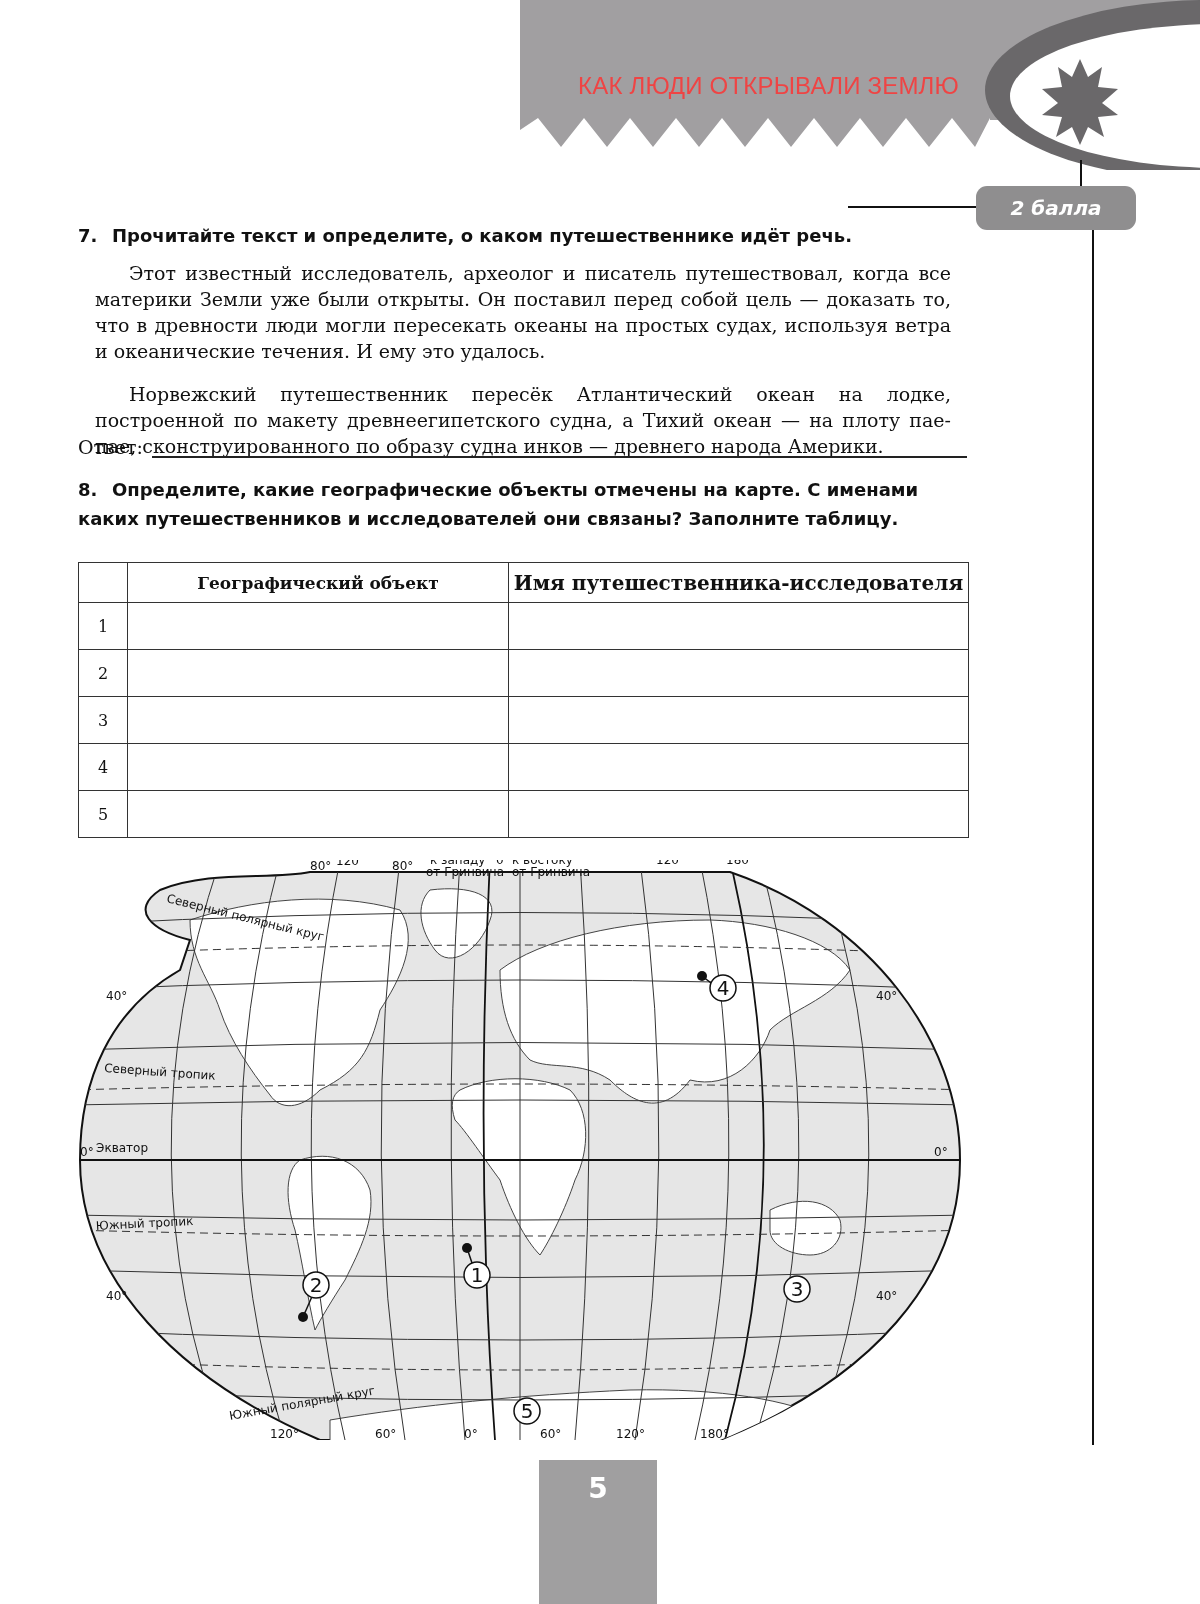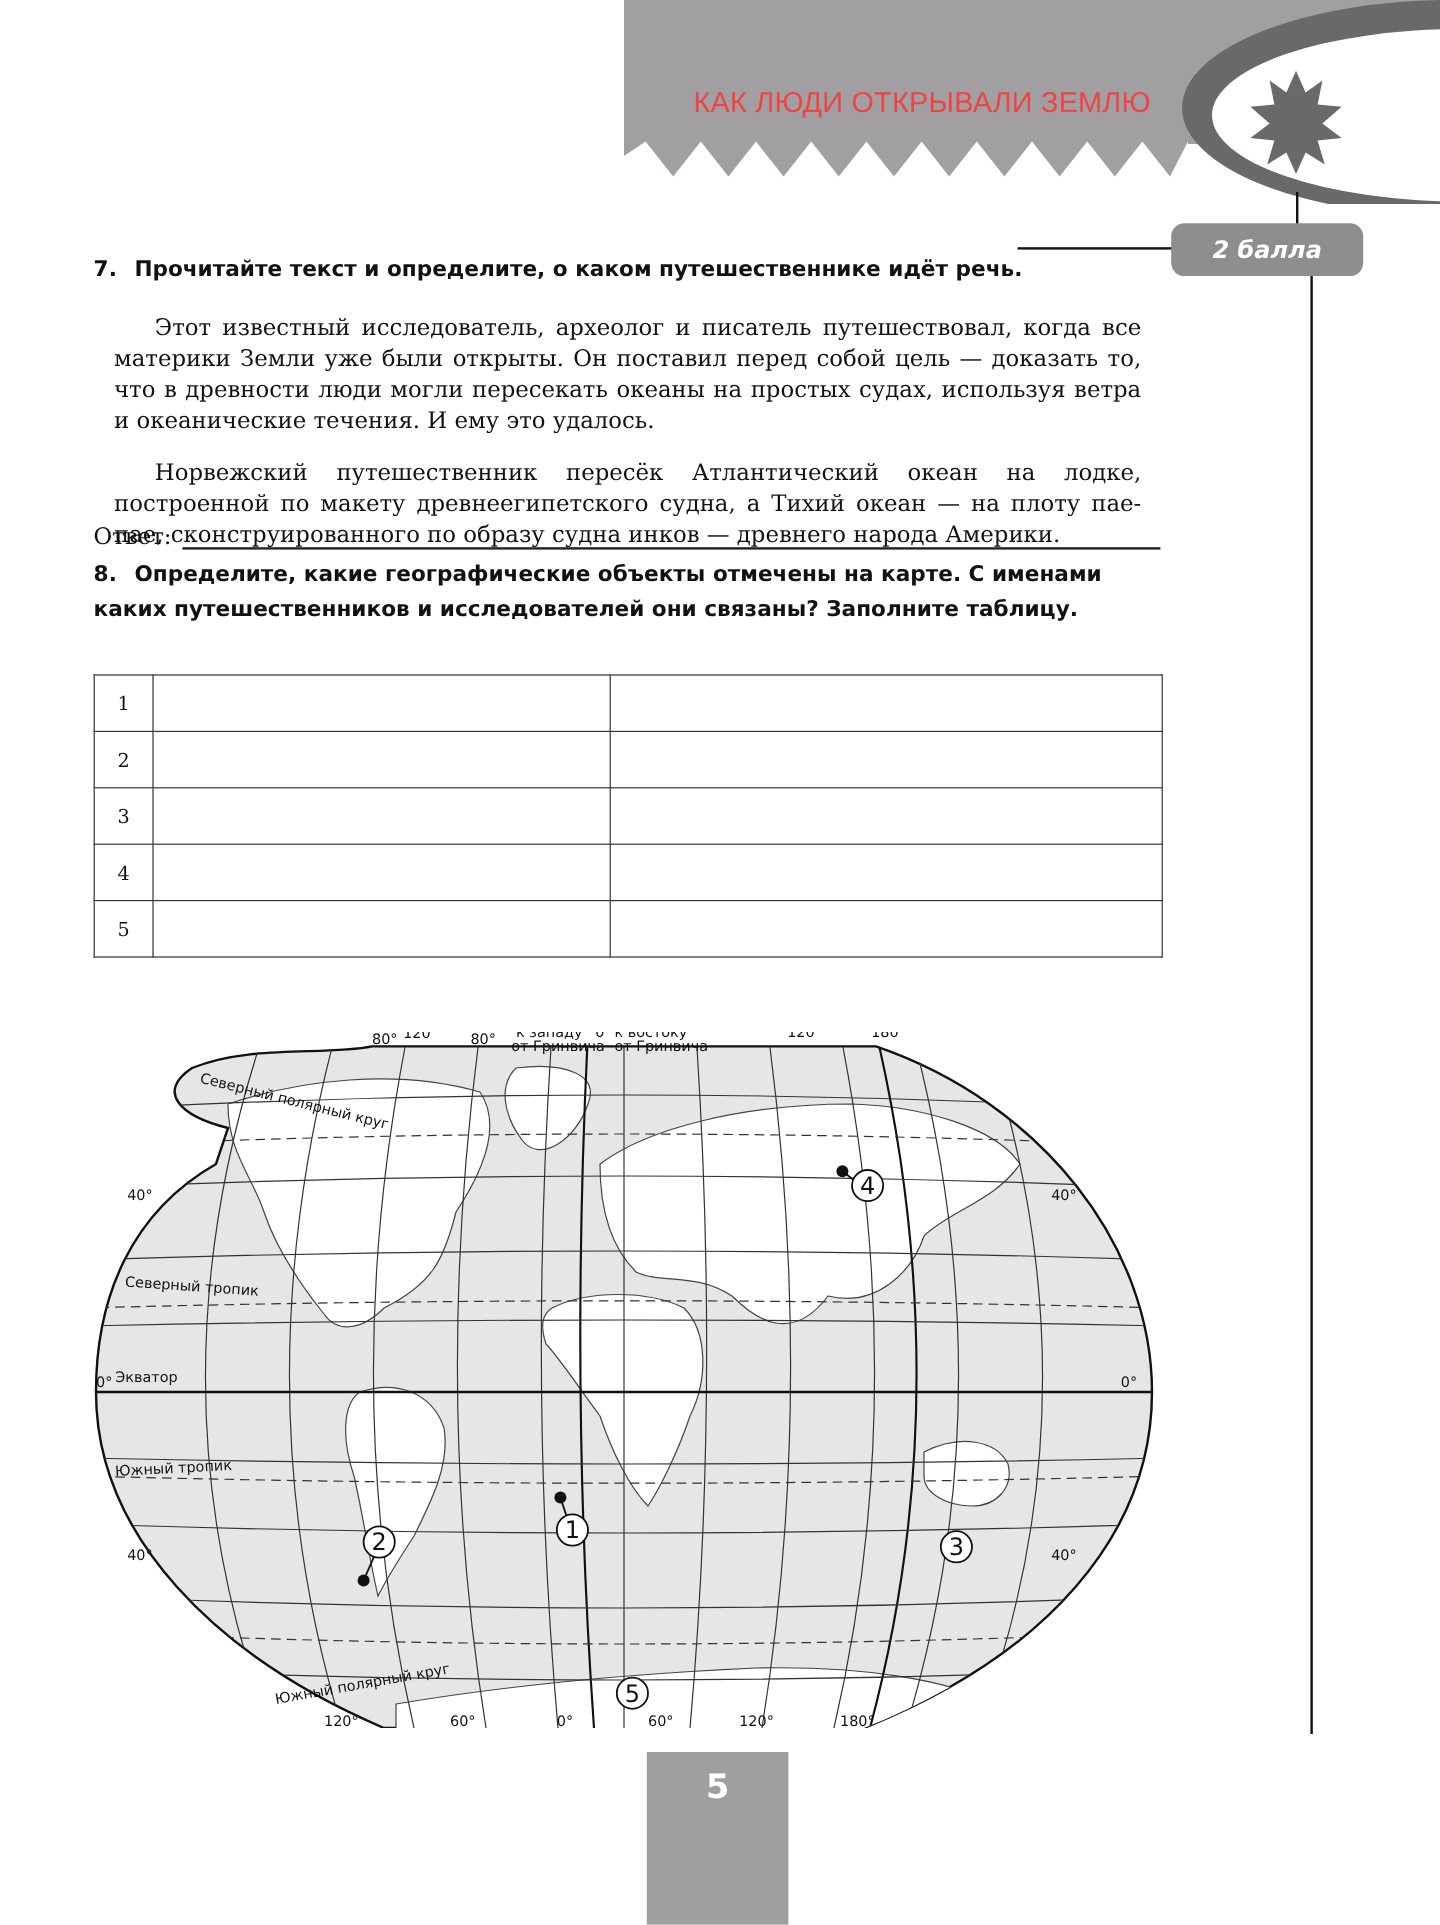--- a/index.html
+++ b/index.html
@@ -2,21 +2,21 @@
 <html><head>
 <meta charset="utf-8">
 <style>
   html,body{margin:0;padding:0;background:#fff;}
   body{width:1200px;height:1604px;position:relative;overflow:hidden;font-family:"DejaVu Serif",serif;color:#111;}
   .hdr-band{position:absolute;left:520px;top:0;width:680px;height:170px;}
   .hdr-title{position:absolute;left:578px;top:72px;font-family:Liberation Sans, sans-serif;font-size:24px;color:#ef4444;letter-spacing:0.2px;}
   .right-rule{position:absolute;left:1092px;top:220px;width:2px;height:1225px;background:#111;}
   .score-line{position:absolute;left:848px;top:206px;width:130px;height:1.5px;background:#111;}
   .score-badge{position:absolute;left:976px;top:186px;width:160px;height:44px;background:#8f8e8f;border-radius:11px;color:#fff;font-family:"DejaVu Sans",sans-serif;font-weight:bold;font-style:italic;font-size:20px;line-height:44px;text-align:center;}
-  .q-title{position:absolute;left:78px;font-family:"DejaVu Sans",sans-serif;font-weight:bold;font-size:18px;line-height:29px;color:#111;}
+  .q-title{position:absolute;left:78px;font-family:"DejaVu Sans",sans-serif;font-weight:bold;font-size:18px;line-height:29px;color:#111;margin-top:11px;}
   .q7-title{top:210px;}
   .q8-title{top:464px;width:890px;}
   .q-num{display:inline-block;width:34px;}
   .para{position:absolute;left:78px;width:890px;font-size:19px;line-height:26px;text-align:justify;}
   .para p{margin:17px;text-indent:34px;}
   .p1{top:243px;}
   .answer{position:absolute;left:78px;top:436px;font-size:19px;}
   .answer-line{position:absolute;left:152px;top:456px;width:815px;height:1.5px;background:#222;}
   table.grid{position:absolute;left:78px;top:562px;width:891px;border-collapse:collapse;}
   table.grid td,table.grid th{border:1.5px solid #333;padding:0;}
@@ -56,20 +56,25 @@
 </div>
 <div class="answer">Ответ:</div>
 <div class="answer-line"></div>
 
 <div class="q-title q8-title">
   <span class="q-num">8.</span><span>Определите, какие географические объекты отмечены на карте. С именами каких путешественников и исследователей они связаны? Заполните таблицу.</span>
 </div>
 
 <table class="grid">
   <tbody>
+      <tr>
+    <th class="num"></th>
+    <th class="c1">Географический объект</th>
+    <th class="h2">Имя путешественника-исследователя</th>
+  </tr>
   <tr>
     <td class="num">1</td>
     <td class="c1"></td>
     <td></td>
   </tr>
   <tr>
     <td class="num">2</td>
     <td class="c1"></td>
     <td></td>
   </tr>

